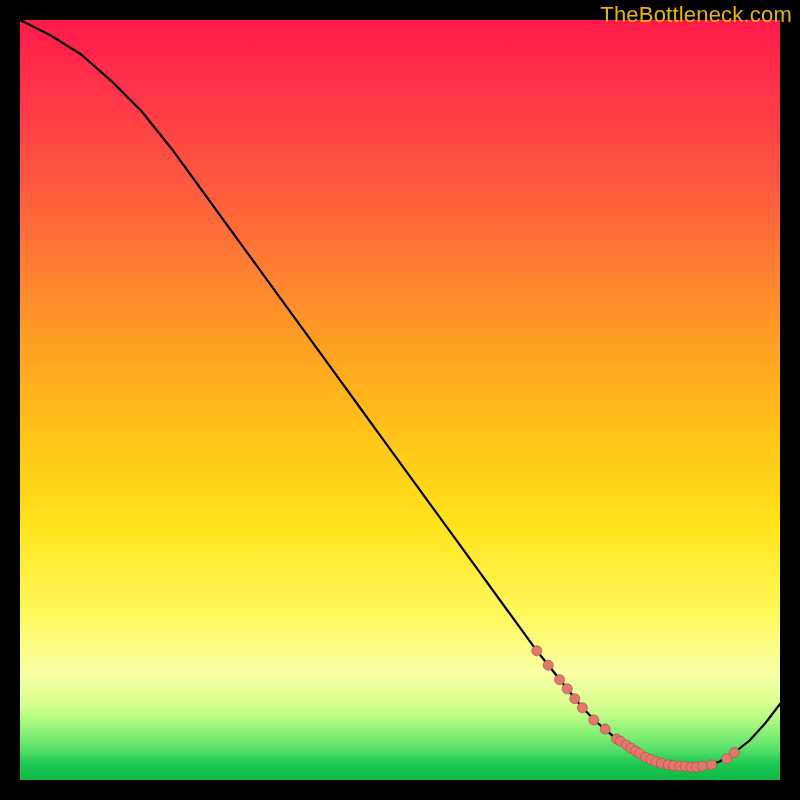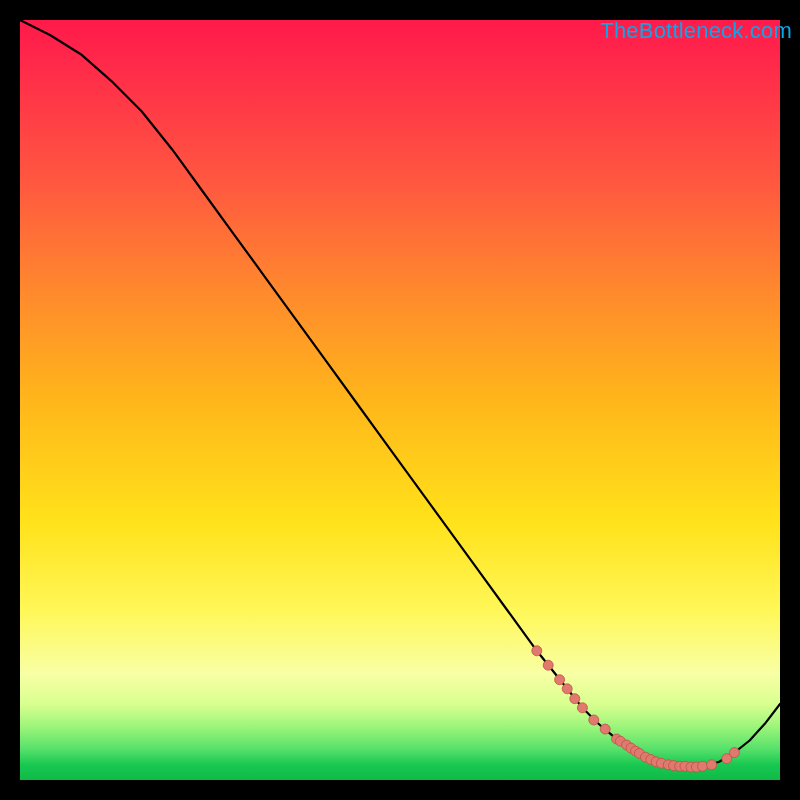--- a/index.html
+++ b/index.html
@@ -36,23 +36,23 @@
       #f8ffa5 86%,
       #d9ff90 90%,
       #9cf57a 93%,
       #55e06a 96%,
       #18c850 98%,
       #0fba48 100%
     );
   }
   .watermark {
     position: absolute;
-    top: 18px;
+    top: 2px;
     right: 8px;
-    color: #0ea5e9;
+    color: #eab308;
     font-size: 22px;
     font-weight: 500;
     letter-spacing: 0.2px;
     z-index: 20;
     user-select: none;
   }
   svg.overlay {
     position: absolute;
     inset: 0;
     width: 760px;

